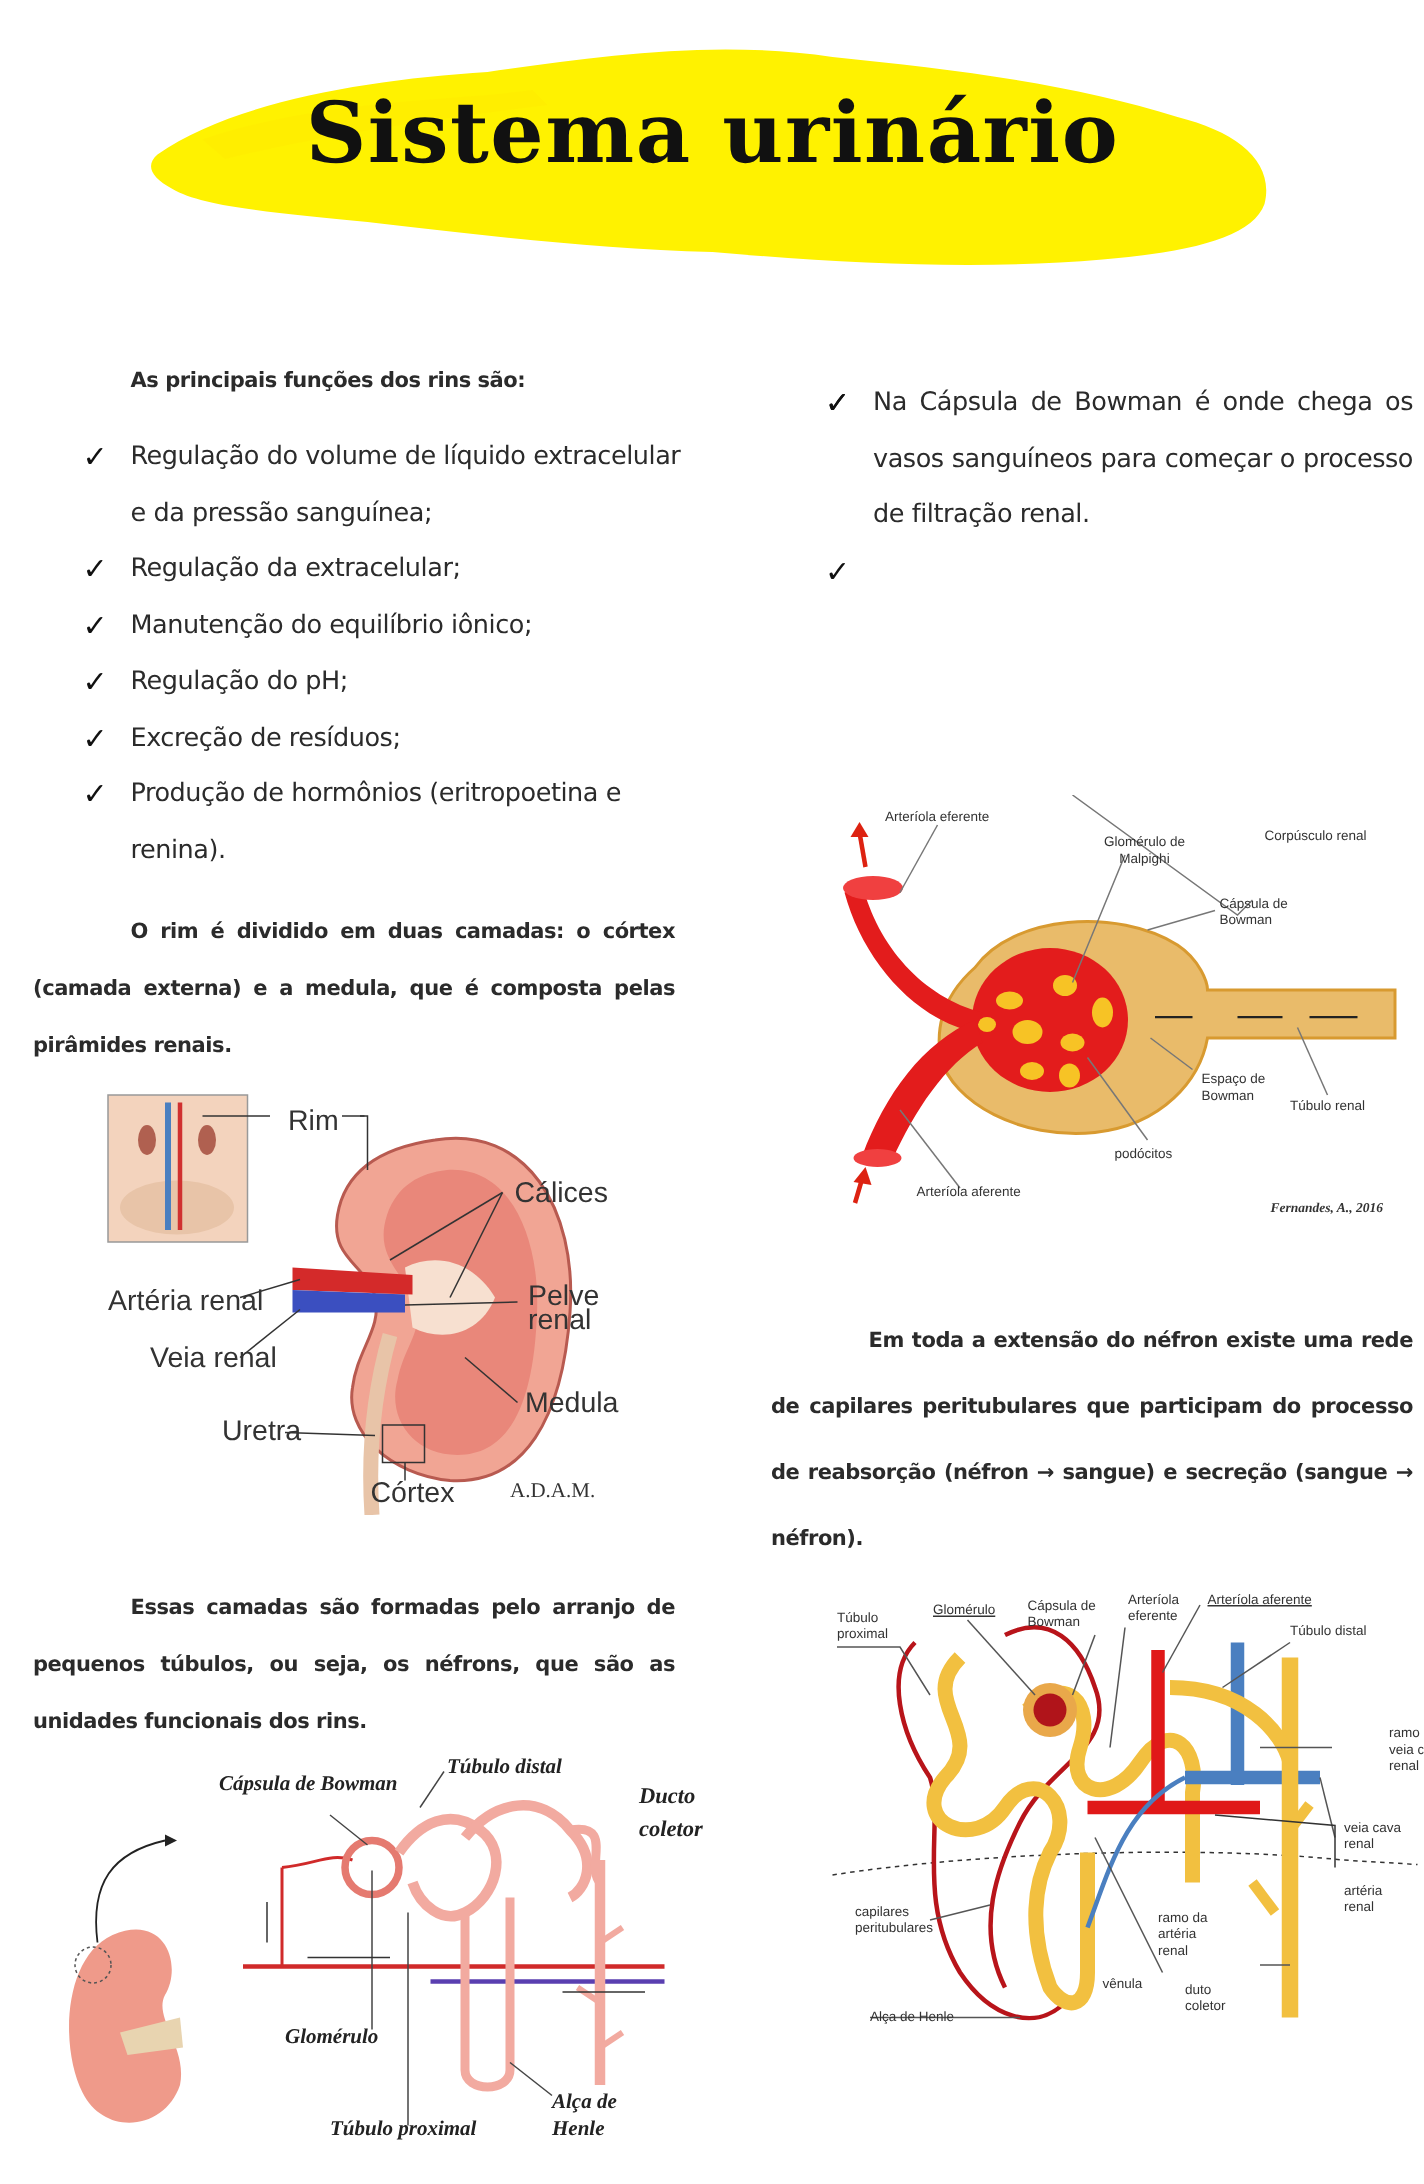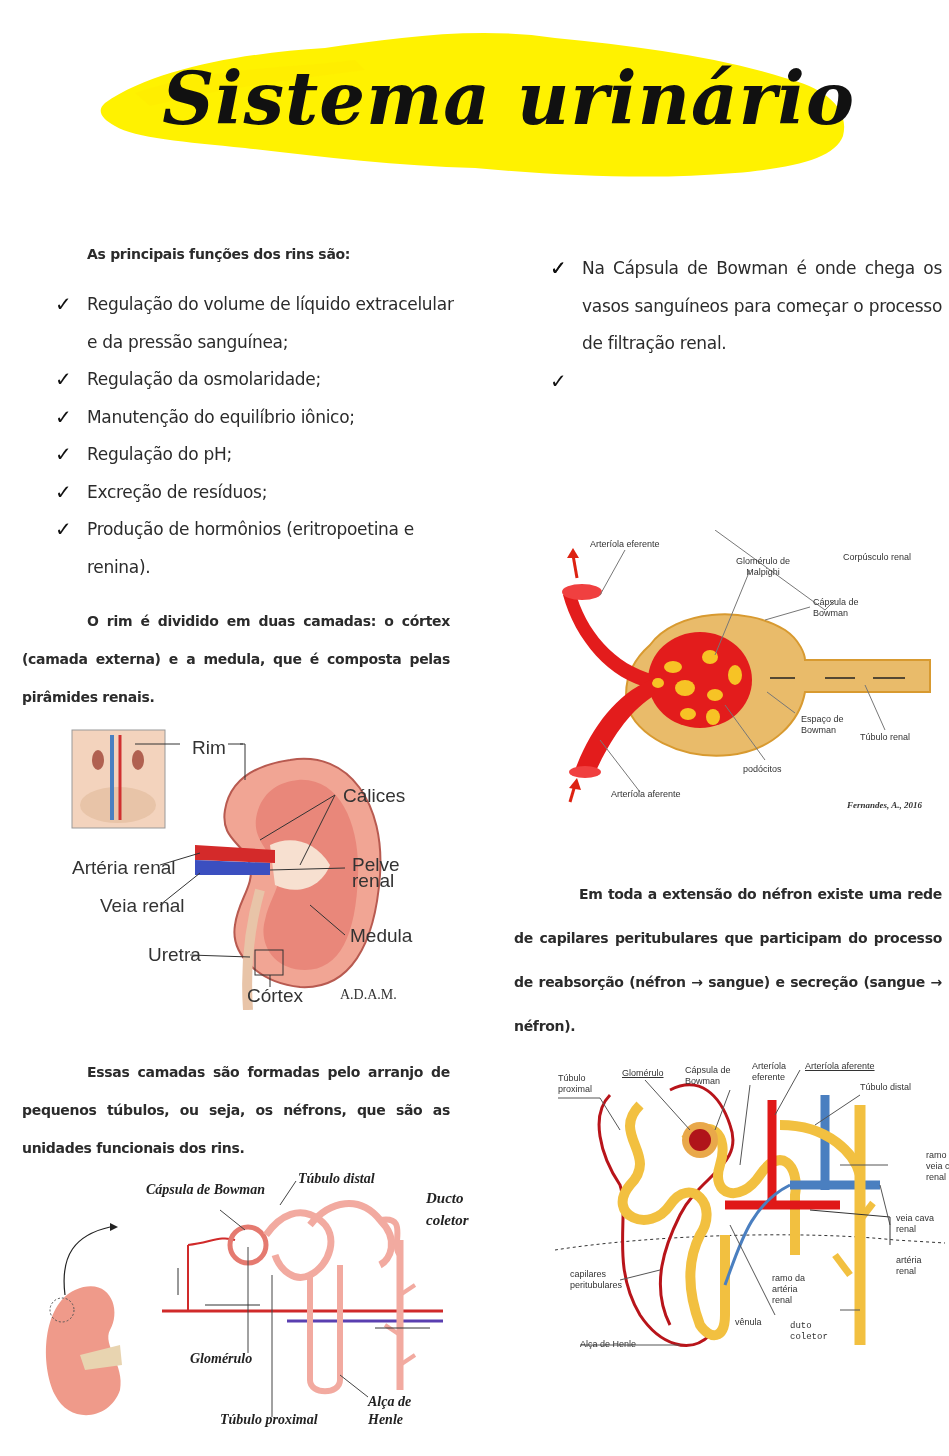--- a/index.html
+++ b/index.html
@@ -1,22 +1,22 @@
 <!DOCTYPE html>
 <html><head>
 <meta charset="utf-8">
 <style>
   html, body { margin: 0; padding: 0; background: #ffffff; }
   body { width: 949px; height: 1456px; position: relative; overflow: hidden;
          font-family: "DejaVu Sans", sans-serif; color: #2b2b2b; }
   .abs { position: absolute; }
   .title-wrap { left: 95px; top: 8px; width: 760px; height: 180px; }
-  .title-text { position: absolute; left: 0; right: 0; top: 48px; text-align: right;
-    font-family: "DejaVu Serif", serif; font-style: italic; font-weight: bold;
-    font-size: 72px; letter-spacing: 1px; color: #111; }
+  .title-text { position: absolute; left: 0; right: 0; top: 48px; text-align: center;
+    font-family: "DejaVu Serif", serif; font-weight: bold;
+    font-size: 56px; letter-spacing: 1px; color: #111; }
   .p { font-size: 14px; line-height: 38px; color: #2b2b2b; font-weight: 700; letter-spacing: -0.3px; }
   .justify { text-align: justify; }
   .indent { text-indent: 65px; }
   ul.checks { list-style: none; margin: 0; padding: 0; }
   ul.checks li { position: relative; padding-left: 32px; font-size: 17px; line-height: 37.5px; letter-spacing: -0.3px; }
   ul.checks li .chk { position: absolute; left: 0; top: 0; font-size: 20px; color: #111; }
   .fig-label { font-family: "Liberation Sans", sans-serif; font-size: 19px; color: #333; position: absolute; white-space: nowrap; }
   .fig-label.sm { font-size: 9px; }
   .fig-label.serif-it { font-family: "Liberation Serif", serif; font-style: italic; font-weight: bold; font-size: 14px; color: #222; }
   svg { position: absolute; left: 0; top: 0; }
@@ -28,21 +28,21 @@
   <svg width="760" height="180">
     <path d="M10,95 C60,60 150,45 230,40 C300,30 380,18 460,30 C540,38 620,48 690,70 C730,80 755,100 748,128 C740,150 700,160 640,165 C560,172 470,168 380,160 C300,158 220,148 150,140 C90,134 40,130 20,118 C5,110 2,102 10,95 Z" fill="#fff200"></path>
     <path d="M40,85 C120,58 200,60 260,52 L270,62 C190,72 120,82 55,98 Z" fill="#ffec00" opacity="0.7"></path>
   </svg>
   <div class="title-text">Sistema urinário</div>
 </div>
 
 <div class="abs p" style="left:87px; top:235px;">As principais funções dos rins são:</div>
 <ul class="abs checks" style="left:55px; top:286px; width:400px;">
   <li><span class="chk">✓</span><span>Regulação do volume de líquido extracelular e da pressão sanguínea;</span></li>
-  <li><span class="chk">✓</span><span>Regulação da osmolaridade;</span></li>
+  <li><span class="chk">✓</span><span>Regulação da extracelular;</span></li>
   <li><span class="chk">✓</span><span>Manutenção do equilíbrio iônico;</span></li>
   <li><span class="chk">✓</span><span>Regulação do pH;</span></li>
   <li><span class="chk">✓</span><span>Excreção de resíduos;</span></li>
   <li><span class="chk">✓</span><span>Produção de hormônios (eritropoetina e renina).</span></li>
 </ul>
 
 <div class="abs p justify indent" style="left:22px; top:602px; width:428px;">O rim é dividido em duas camadas: o córtex (camada externa) e a medula, que é composta pelas pirâmides renais.</div>
 
 <div class="abs" style="left:60px; top:725px; width:370px; height:285px;">
   <svg width="370" height="285">
@@ -237,15 +237,15 @@
   <div class="fig-label sm" style="left:135px; top:10px; width:55px; white-space:normal; line-height:11px;">Cápsula de Bowman</div>
   <div class="fig-label sm" style="left:202px; top:6px; width:50px; white-space:normal; line-height:11px;">Arteríola eferente</div>
   <div class="fig-label sm" style="left:255px; top:6px; text-decoration:underline;">Arteríola aferente</div>
   <div class="fig-label sm" style="left:310px; top:27px;">Túbulo distal</div>
   <div class="fig-label sm" style="left:340px; top:95px; width:50px; white-space:normal; line-height:11px;margin-left:36px;">ramo da veia cava renal</div>
   <div class="fig-label sm" style="left:346px; top:158px; width:40px; white-space:normal; line-height:11px;">veia cava renal</div>
   <div class="fig-label sm" style="left:346px; top:200px; width:40px; white-space:normal; line-height:11px;">artéria renal</div>
   <div class="fig-label sm" style="left:20px; top:214px; width:70px; white-space:normal; line-height:11px;">capilares peritubulares</div>
   <div class="fig-label sm" style="left:222px; top:218px; width:45px; white-space:normal; line-height:11px;">ramo da artéria renal</div>
   <div class="fig-label sm" style="left:185px; top:262px;">vênula</div>
-  <div class="fig-label sm" style="left:240px; top:266px; width:40px; white-space:normal; line-height:11px;font-family:Liberation Mono, monospace;">duto coletor</div>
+  <div class="fig-label sm" style="left:240px; top:266px; width:40px; white-space:normal; line-height:11px;">duto coletor</div>
   <div class="fig-label sm" style="left:30px; top:284px;">Alça de Henle</div>
 </div>
 
 </body></html>

